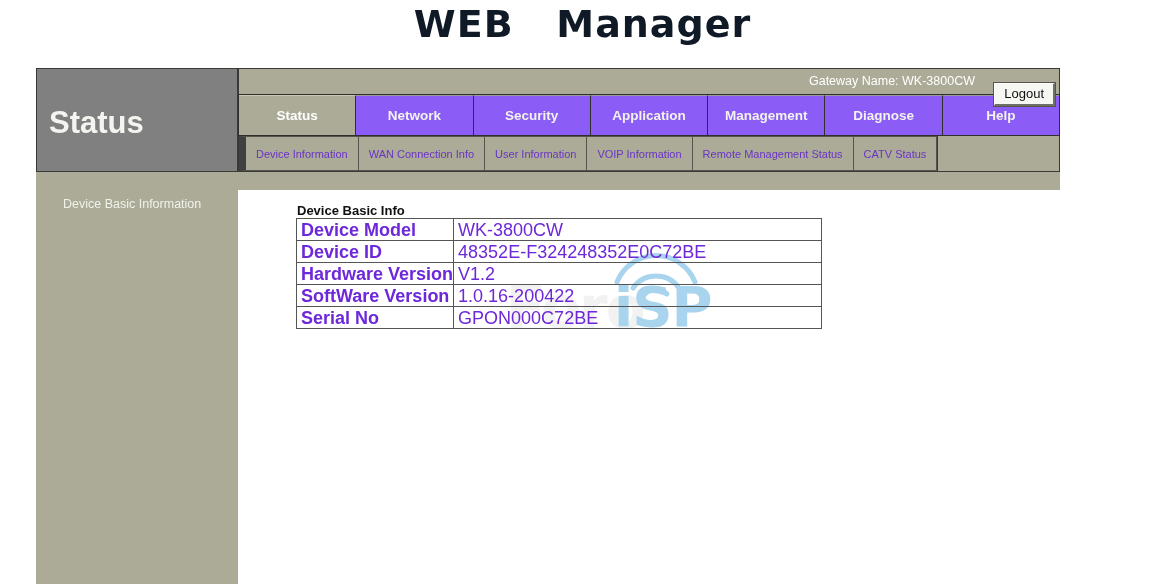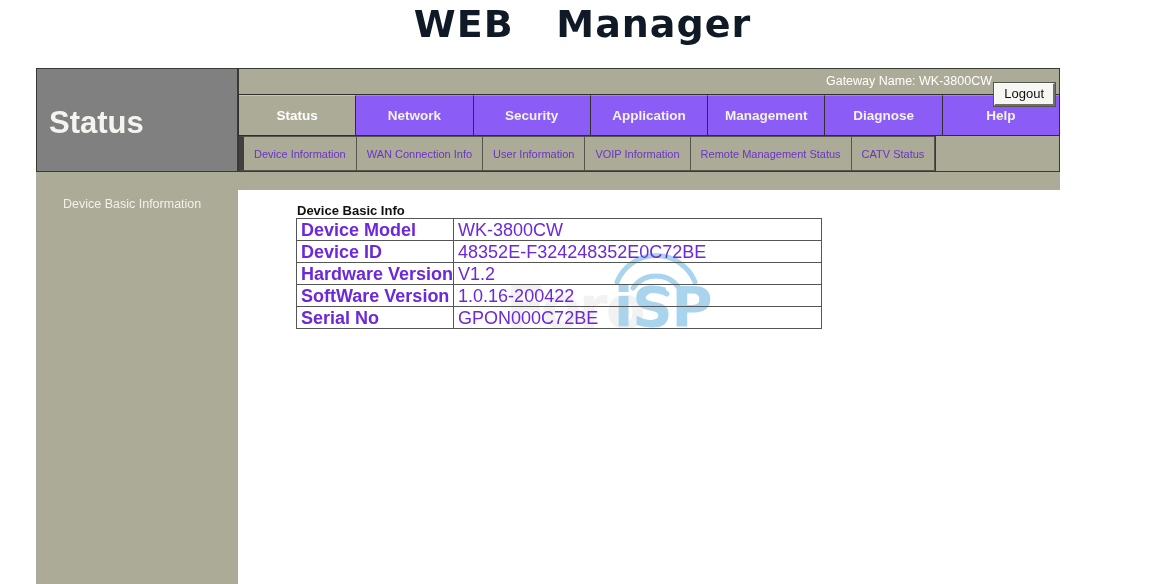--- a/index.html
+++ b/index.html
@@ -88,21 +88,21 @@
   .topbar {
     position: relative;
     height: 26px;
     background: #ABAB97;
     border: 1px solid #3a3a35;
     border-bottom: none;
     box-sizing: border-box;
   }
   .gateway-name {
     position: absolute;
-    right: 67px;
+    right: 84px;
     top: 5px;
     font-size: 12.5px;
     color: #ffffff;
   }
   .logout-button {
     position: absolute;
     right: 4px;
     top: 2px;
     padding: 2px 9px 3px 9px;
     font-size: 13px;
@@ -171,21 +171,21 @@
     font-size: 11px;
     color: #6a35c4;
     background: #ABAB97;
     border-right: 1px solid #55554d;
     border-top: 1px solid #55554d;
     border-bottom: 1px solid #55554d;
     box-sizing: border-box;
     cursor: pointer;
     white-space: nowrap;
   }
-  .subnav-item:first-child { border-left: 5px solid #404040; }
+  .subnav-item:first-child { border-left: 7px solid #404040; }
   .subnav-filler { flex: 1 1 auto; background: #ABAB97; }
 
   
   .band {
     height: 18px;
     background: #ABAB97;
   }
 
   
   .content {

